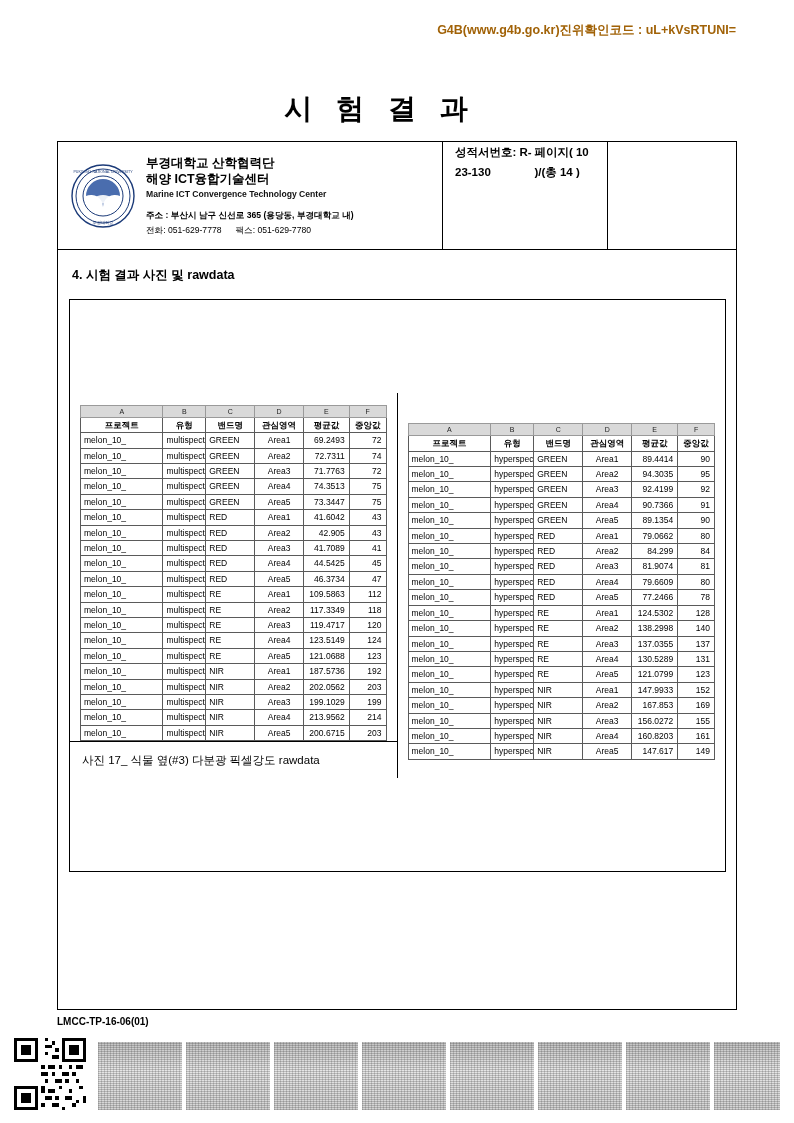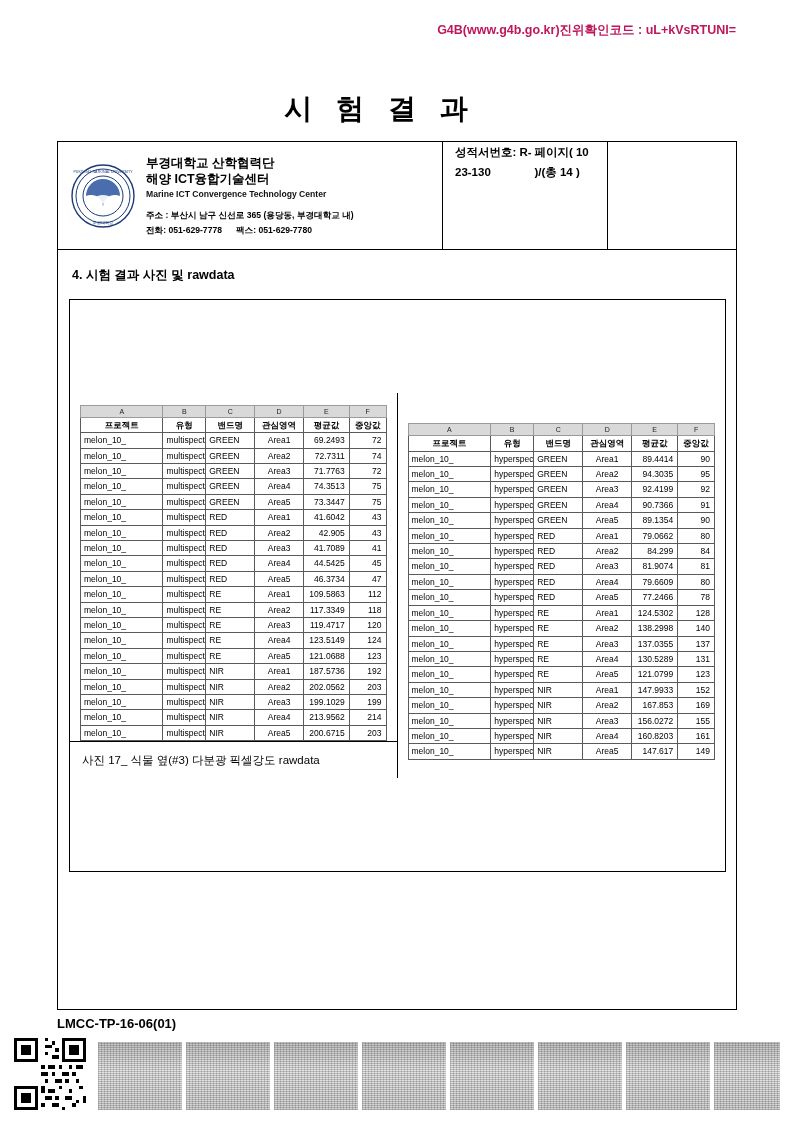--- a/index.html
+++ b/index.html
@@ -22,21 +22,21 @@
     height: 1123px;
   }
 
   
   .g4b-line {
     position: absolute;
     top: 22px;
     right: 58px;
     font-size: 12.5px;
     font-weight: bold;
-    color: #be185d;
+    color: #a16207;
     letter-spacing: 0px;
     white-space: nowrap;
   }
 
   
   .doc-title {
     position: absolute;
     top: 90px;
     left: 0;
     width: 760px;
@@ -99,21 +99,21 @@
     margin-top: 2px;
     color: #111;
   }
   .id-addr {
     font-size: 8.6px;
     font-weight: bold;
     margin-top: 10px;
   }
   .id-tel {
     font-size: 8.6px;
-    font-weight: bold;
+    font-weight: normal;
     margin-top: 4px;
   }
   .id-tel .gap { display:inline-block; width:14px; }
   .id-mid {
     width: 165px;
     box-sizing: border-box;
     border-right: 1.5px solid #000;
     display: flex;
     flex-direction: row;
     justify-content: center;
@@ -199,21 +199,21 @@
     display: flex;
     align-items: center;
     padding-left: 12px;
     font-size: 11.5px;
   }
 
   .footer-code {
     position: absolute;
     left: 57px;
     top: 1016px;
-    font-size: 13px;
+    font-size: 10px;
     font-weight: bold;
   }
 
   
   .bottom-strip {
     position: absolute;
     left: 0;
     top: 1035px;
     width: 794px;
     height: 88px;

